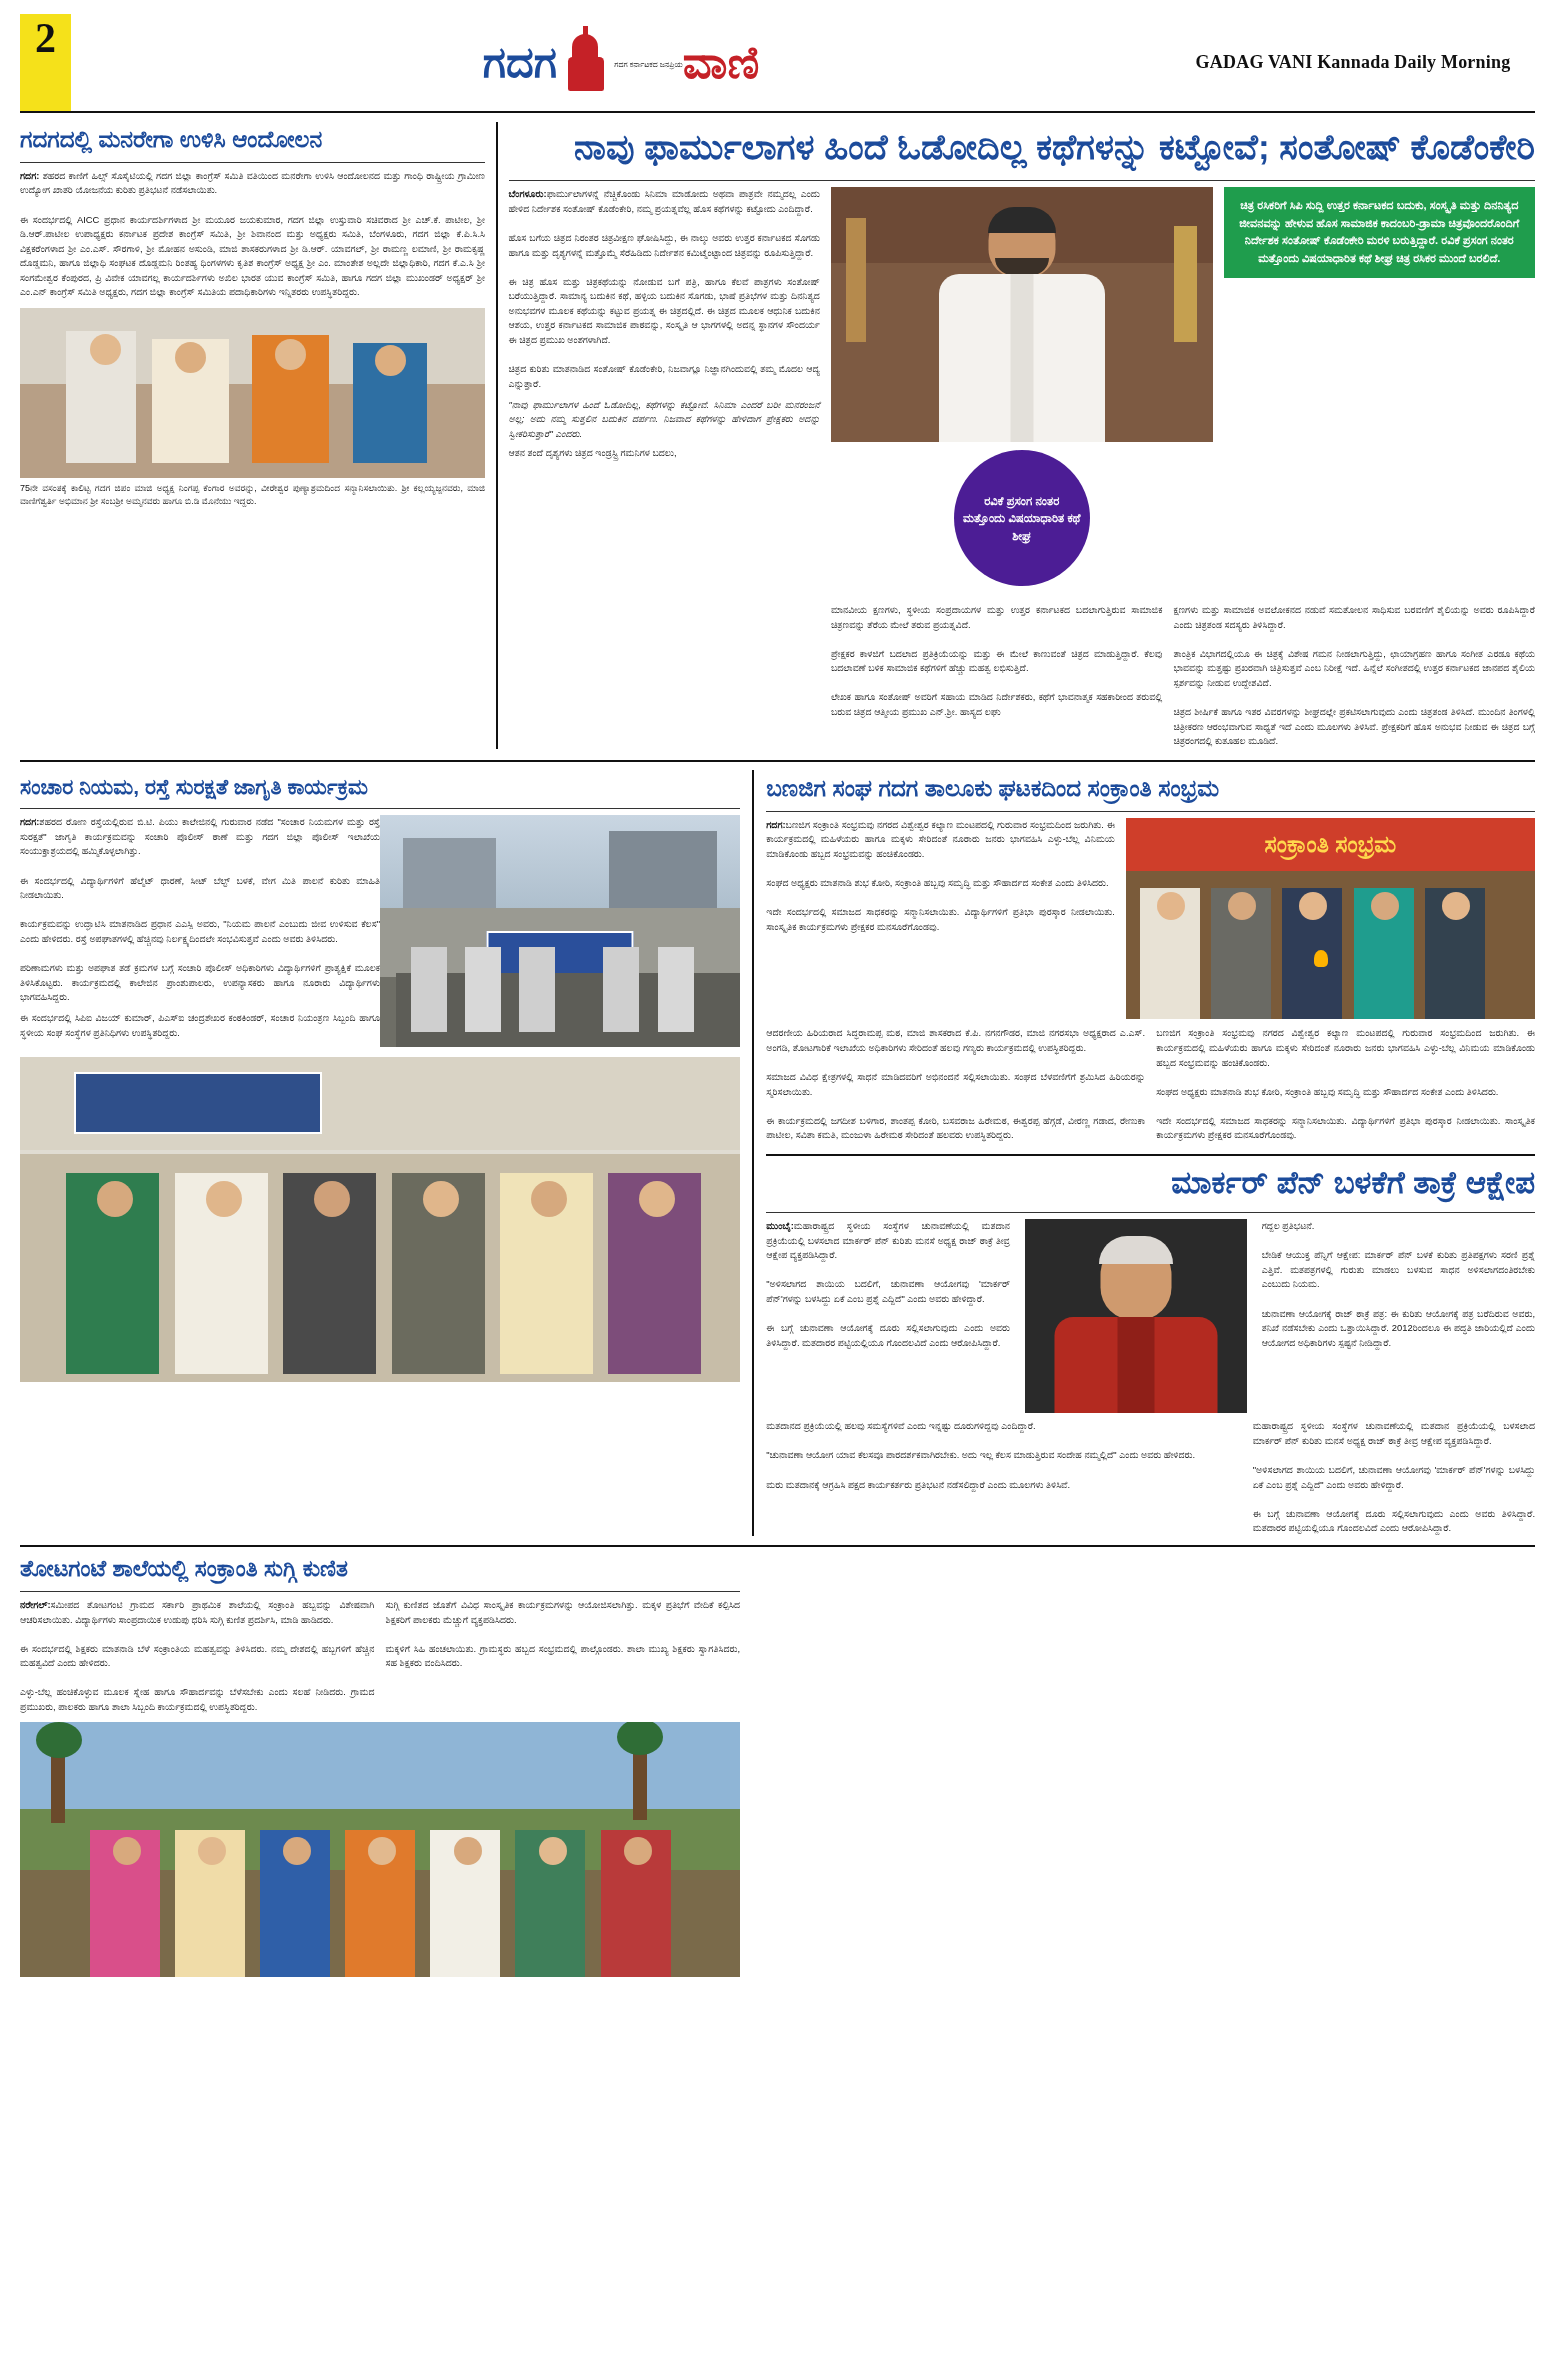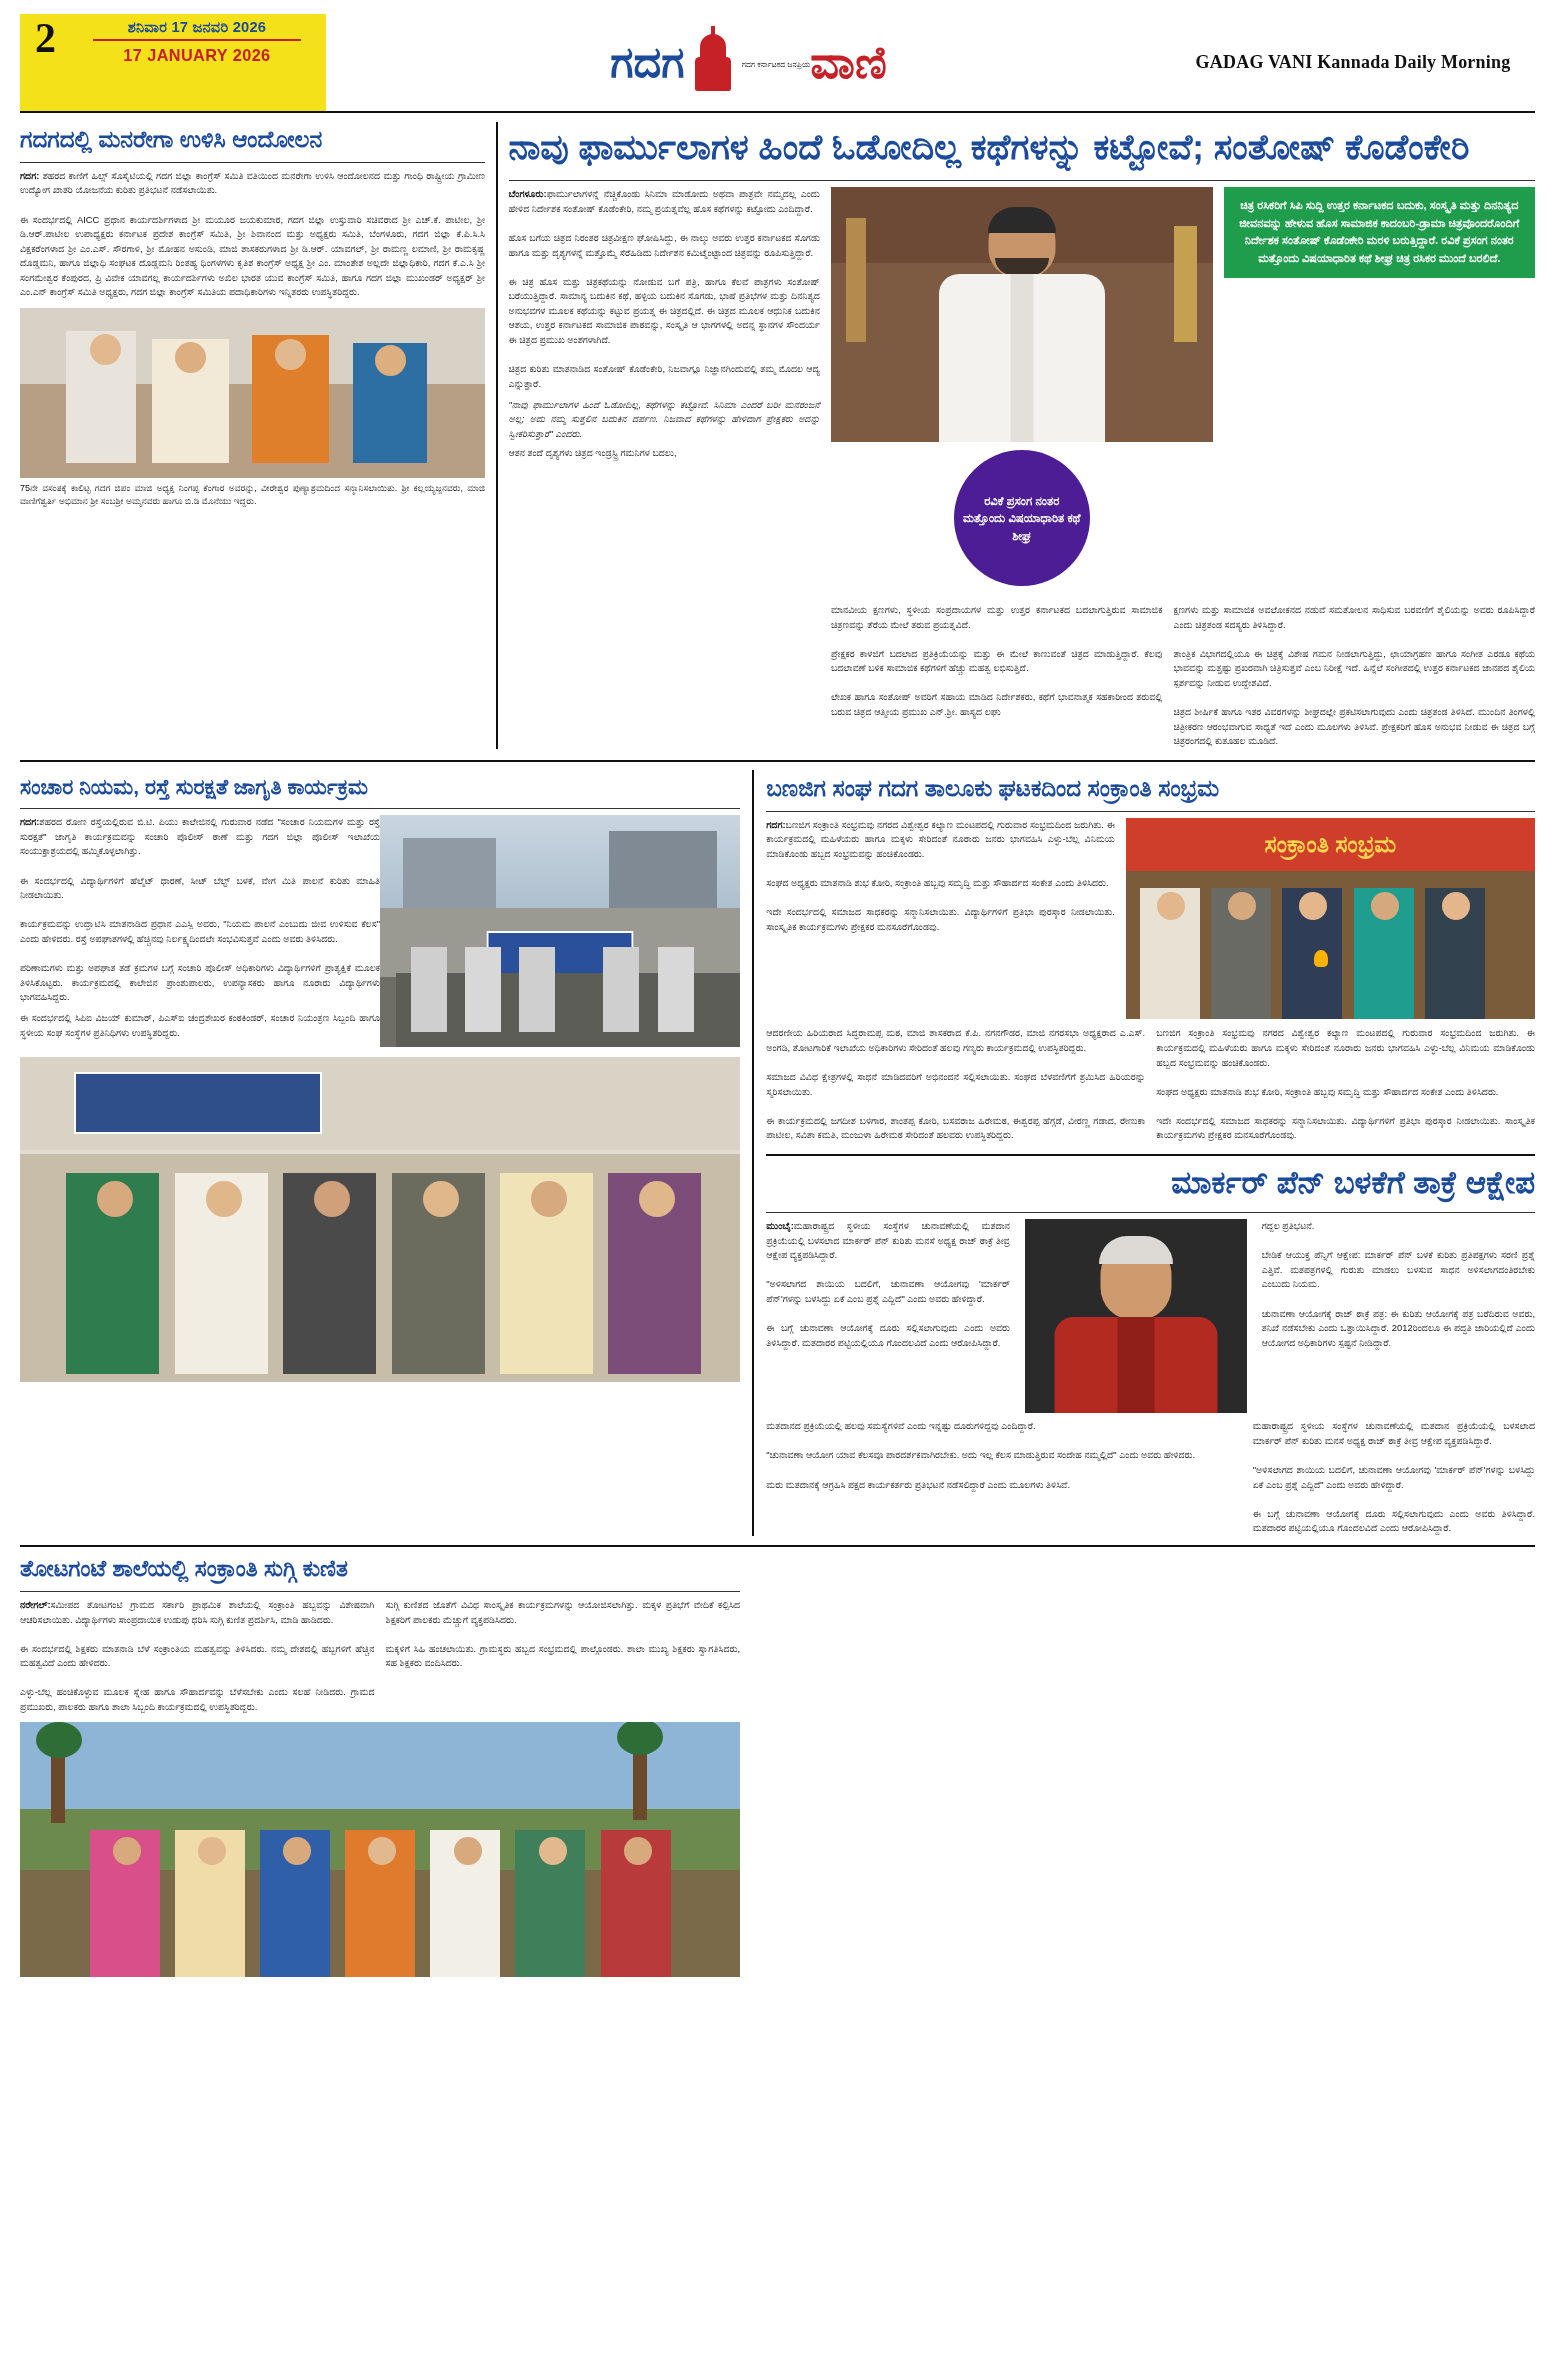--- a/index.html
+++ b/index.html
@@ -46,21 +46,21 @@
   .caption { font-size:9px; line-height:1.45; text-align:justify; }
 
   .photo { background:#8a9bb0; position:relative; overflow:hidden; }
 
   
   .top-sec { display:flex; gap:11px; }
   .col-left { width:465px; }
   .col-right { flex:1; }
 
   .h1-left { font-size:23px; margin:3.1px 0 7.7px 0; }
-  .h1-main { font-size:35px; text-align:left; line-height:1.3; margin:1.5px 0 11px 0; }
+  .h1-main { font-size:35px; text-align:right; line-height:1.3; margin:1.5px 0 11px 0; }
 
   .three-col { display:flex; gap:11px; }
 
   .greenbox {
     background:#1f9d4d; color:#fff; padding:9.3px 11px; font-size:11.2px; line-height:1.6;
     text-align:center; font-weight:bold;
   }
 
   .redcircle {
     width:136px; height:136px; border-radius:50%; background:#4c1d95; color:#fff;
@@ -78,25 +78,20 @@
   .h-marker { font-size:31px; margin:3.1px 0 9.3px 0; }
 </style>
 </head>
 <body>
 
 <div class="page">
 
   <div class="masthead">
     <div class="page-num-box">
       <div class="page-num">2</div>
-    </div>
-    <div class="date-box">
-      <div class="date-kn">ಶನಿವಾರ 17 ಜನವರಿ 2026</div>
-      <div class="date-rule"></div>
-      <div class="date-en">17 JANUARY 2026</div>
     </div>
     <div class="logo-box">
       <div class="logo-kn1">ಗದಗ</div>
       <div class="logo-emblem">
         <div class="tip"></div>
           <div class="dome"></div>
           <div class="body"></div>
       </div>
       <div class="logo-textwrap">
         <div class="logo-tag">ಗದಗ ಕರ್ನಾಟಕದ ಜನಪ್ರಿಯ</div>

